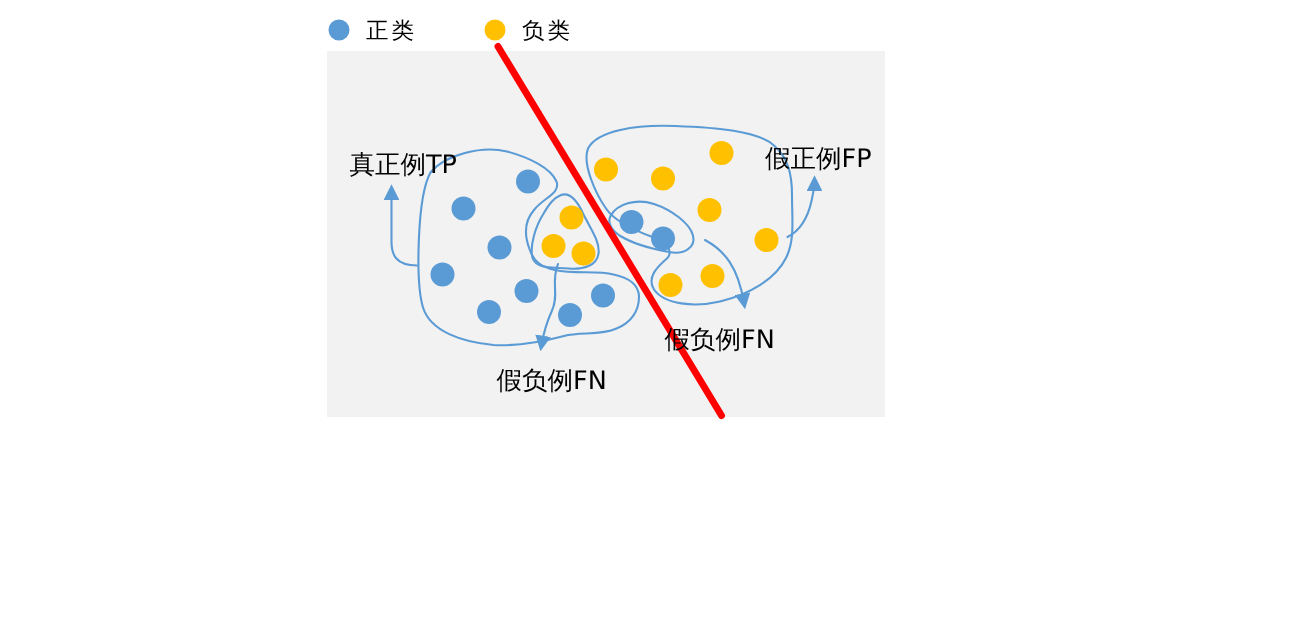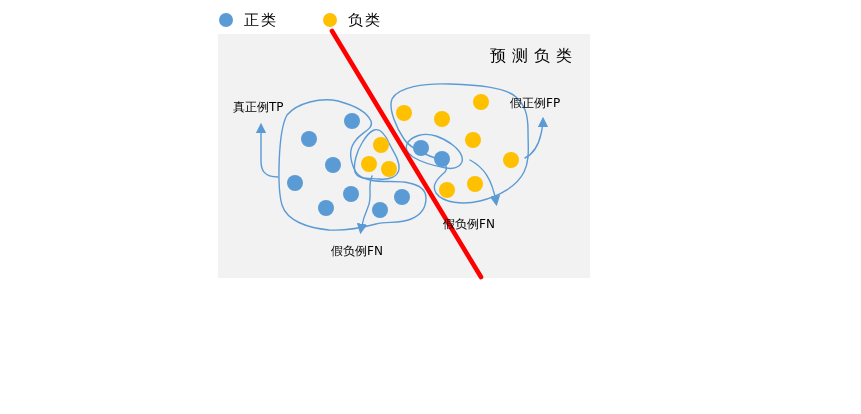--- a/index.html
+++ b/index.html
@@ -27,21 +27,21 @@
   .pointer-arrow{fill:none;stroke:var(--outline);stroke-width:1.4;stroke-linecap:round;}
   .boundary{stroke:var(--divider);stroke-width:4.6;stroke-linecap:round;}
   #arrow-head-shape{fill:var(--outline);}
   .diagram-bg-rect{fill:var(--diagram-bg);}
 
   
   .dg-label{position:absolute;white-space:nowrap;line-height:1.2;}
   .dg-title{font-size:16px;letter-spacing:6px;}
   #title-left{left:227px;top:46px;}
   #title-right{left:490px;top:46px;}
-  .dg-small{font-size:12px;}
+  .dg-small{font-size:17px;}
   #label-tp{left:233px;top:100px;}
   #label-tn{left:510px;top:96px;}
   #label-fn{left:443px;top:217px;}
   #label-fp{left:331px;top:244px;}
 </style>
 </head>
 <body>
 
 <div class="canvas">
 
@@ -103,18 +103,17 @@
         <circle cx="481" cy="102" r="8" fill="#FFC000"></circle>
         <circle cx="473" cy="140" r="8" fill="#FFC000"></circle>
         <circle cx="511" cy="160" r="8" fill="#FFC000"></circle>
         <circle cx="447" cy="190" r="8" fill="#FFC000"></circle>
         <circle cx="475" cy="184" r="8" fill="#FFC000"></circle>
       </g>
 
     <line class="boundary" x1="332" y1="31" x2="481" y2="277"></line>
   </svg>
 
-  <div class="dg-label dg-title" id="title-right">预测负类</div>
   <div class="dg-label dg-small" id="label-tp">真正例TP</div>
   <div class="dg-label dg-small" id="label-tn">假正例FP</div>
   <div class="dg-label dg-small" id="label-fn">假负例FN</div>
   <div class="dg-label dg-small" id="label-fp">假负例FN</div>
 </div>
 
 </body></html>

